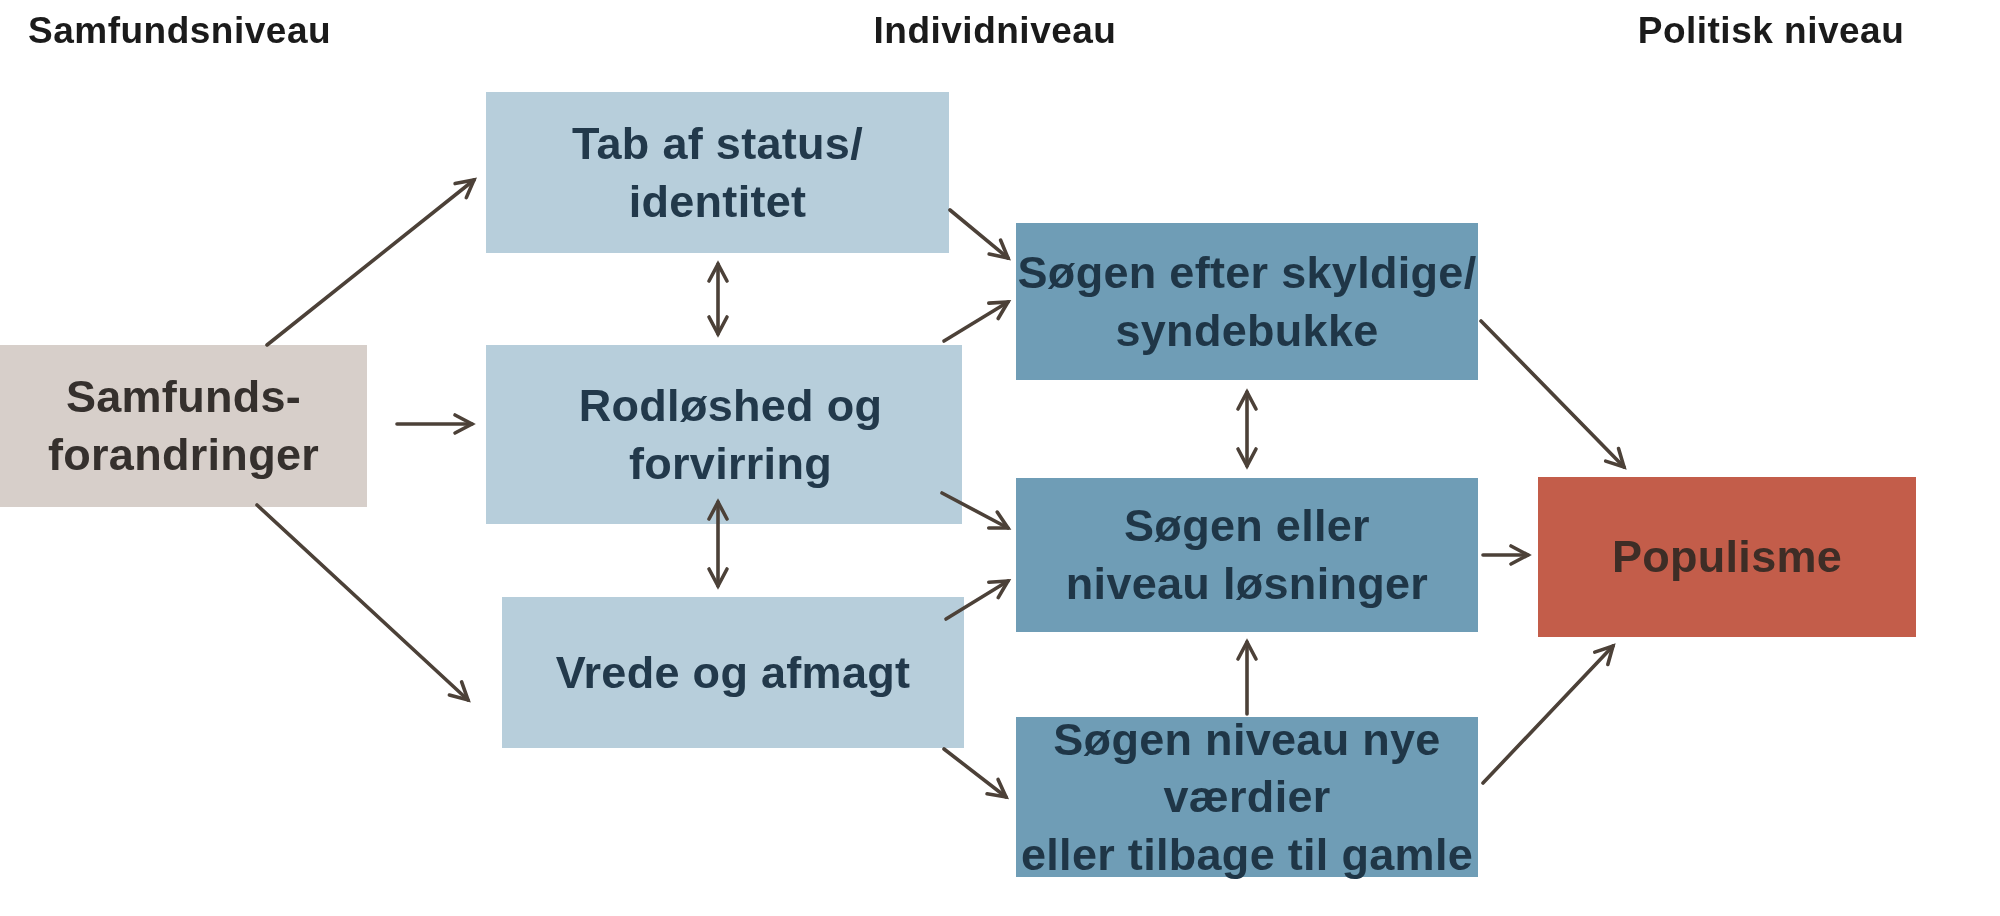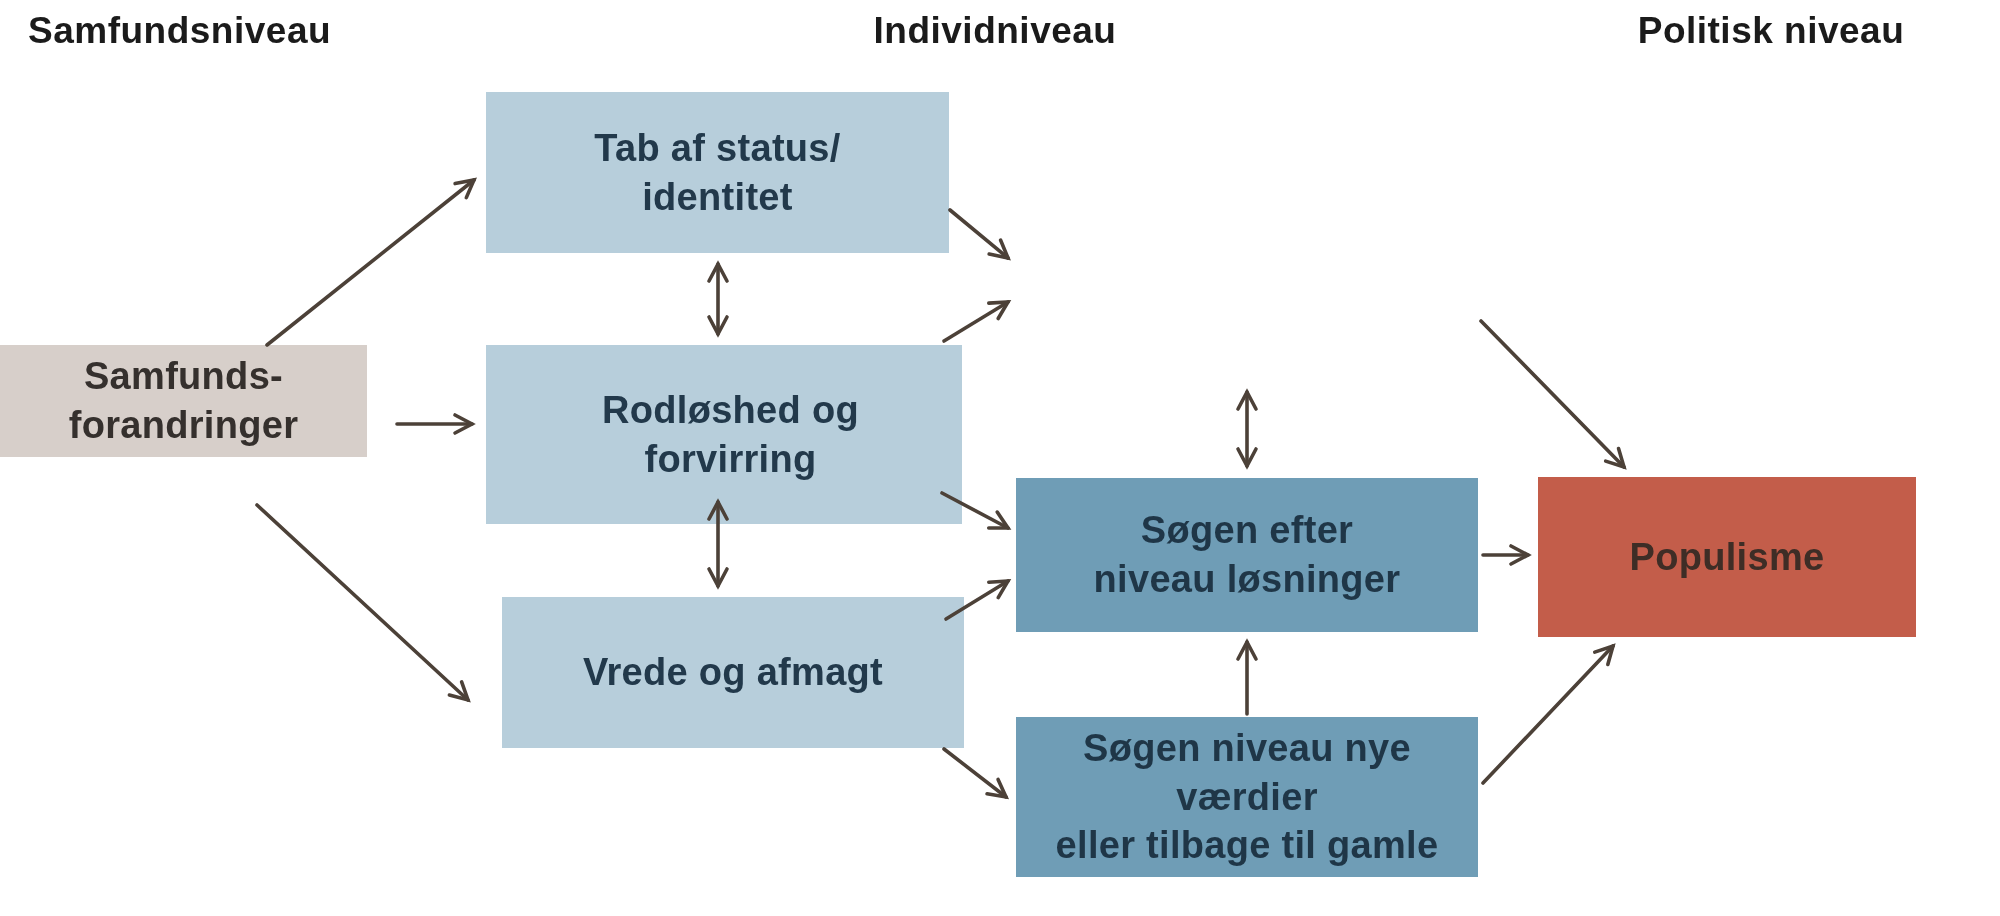--- a/index.html
+++ b/index.html
@@ -15,30 +15,30 @@
     font-size:37px;font-weight:bold;color:#1b1b1b;
     white-space:nowrap;letter-spacing:0.5px;
   }
   .hdr-left{left:28px;}
   .hdr-mid{left:995px;transform:translateX(-50%);}
   .hdr-right{left:1771px;transform:translateX(-50%);}
   .box{
     position:absolute;
     display:flex;flex-direction:column;justify-content:center;align-items:center;
     text-align:center;
-    font-size:38px;font-weight:bold;line-height:1.28;
+    font-size:45px;font-weight:bold;line-height:1.28;
     letter-spacing:0.3px;
   }
   .box span{display:block;}
   .gray-box{background:#d7cfca;color:#35302d;}
   .light-box{background:#b7cedb;color:#22394b;}
   .dark-box{background:#6f9db6;color:#1f3647;}
   .red-box{background:#c35d4a;color:#3e2d26;}
 
-  #node-changes   {left:0px;    top:345px; width:367px; height:112px;}
+  #node-changes   {left:0px;    top:345px; width:367px; height:162px;}
   #node-status    {left:486px;  top:92px;  width:463px; height:161px;}
   #node-rootless  {left:486px;  top:345px; width:463px; height:179px;padding-left:13px;}
   #node-anger     {left:502px;  top:597px; width:462px; height:151px;}
   #node-scapegoat {left:1016px; top:223px; width:462px; height:157px;}
   #node-solutions {left:1016px; top:478px; width:462px; height:154px;}
   #node-values    {left:1016px; top:717px; width:462px; height:160px;}
   #node-populism  {left:1538px; top:477px; width:378px; height:160px;}
 
   .arrow-layer{position:absolute;left:0;top:0;width:2000px;height:916px;pointer-events:none;}
   .arrow{stroke:#4c4138;stroke-width:3.6;stroke-linecap:round;fill:none;}
@@ -64,23 +64,27 @@
 
   <div class="box light-box" id="node-rootless">
     <span>Rodløshed og</span>
     <span>forvirring</span>
   </div>
 
   <div class="box light-box" id="node-anger">
     <span>Vrede og afmagt</span>
   </div>
 
+  <div class="box dark-box" id="node-scapegoat">
+    <span>Søgen efter skyldige/</span>
+    <span>syndebukke</span>
+  </div>
 
   <div class="box dark-box" id="node-solutions">
-    <span>Søgen efter</span>
+    <span>Søgen eller</span>
     <span>niveau løsninger</span>
   </div>
 
   <div class="box dark-box" id="node-values">
     <span>Søgen niveau nye værdier</span>
     <span>eller tilbage til gamle</span>
   </div>
 
   <div class="box red-box" id="node-populism">
     <span>Populisme</span>

